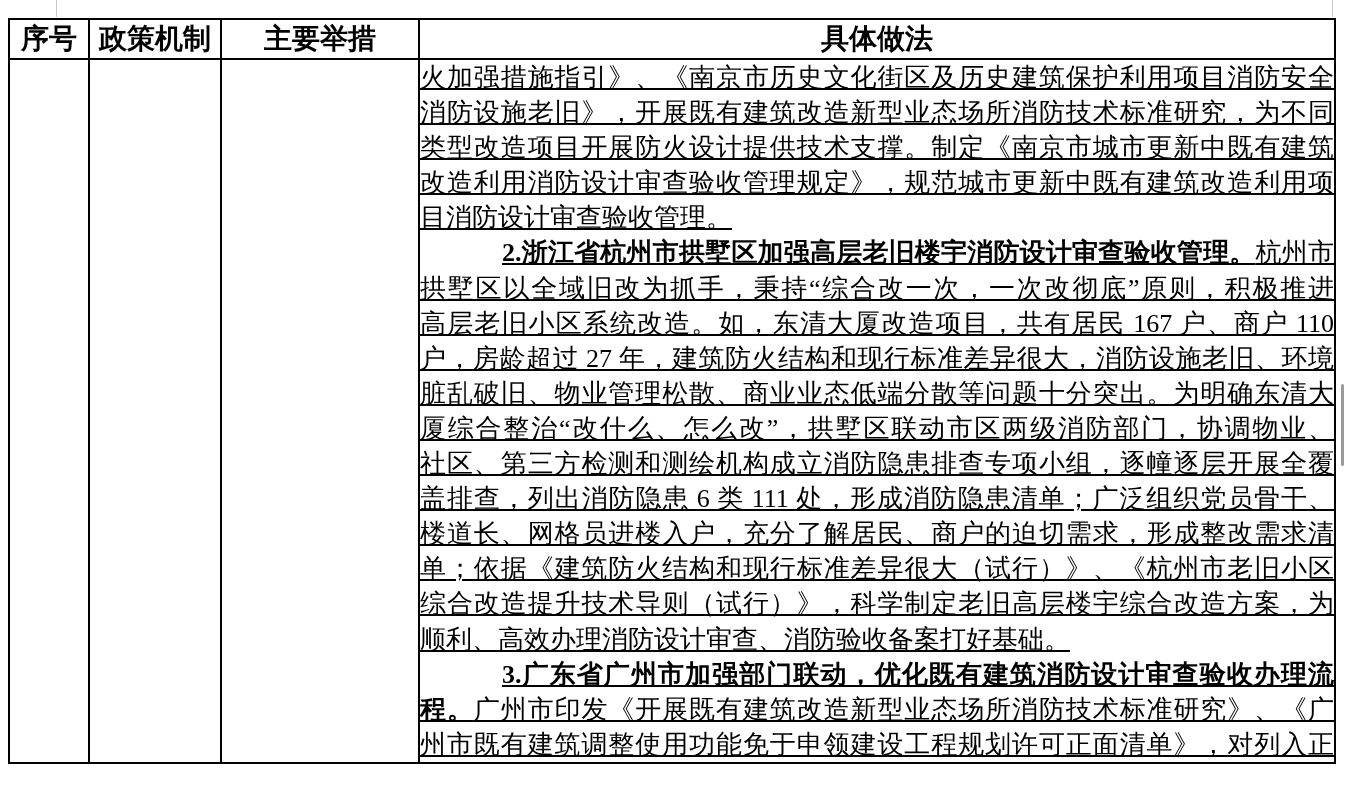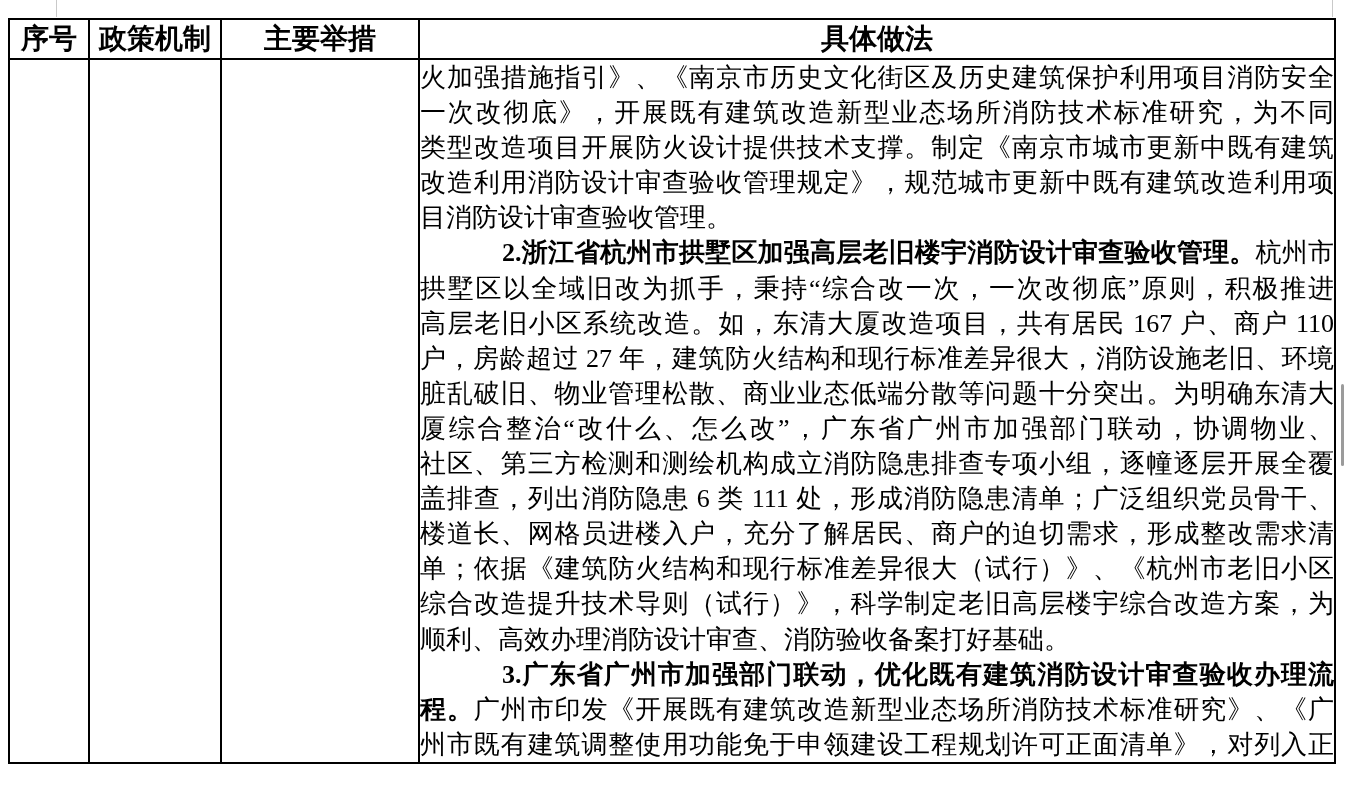--- a/index.html
+++ b/index.html
@@ -50,20 +50,21 @@
   td.content {
     padding: 3px 9px 0 11px;
     font-size: 26px;
   }
   .tline {
     height: 35.1px;
     line-height: 35.1px;
     text-align: justify;
     text-align-last: justify;
     white-space: normal;
+    text-decoration: underline;
   }
   .tline.plast { text-align-last: left; }
   .tline.indent { padding-left: 82px; }
   .bold { font-weight: bold; }
 
   .scrollbar-thumb {
     position: absolute;
     left: 1341px; top: 384px;
     width: 3px; height: 82px;
     background: #9b9b9b;
@@ -94,30 +95,30 @@
       </tr>
     </thead>
     <tbody>
       <tr>
         <td></td>
         <td></td>
         <td></td>
         <td class="content">
           <div class="lines">
               <div class="tline"><span>火加强措施指引》、《南京市历史文化街区及历史建筑保护利用项目消防安全</span></div>
-              <div class="tline"><span>一次改彻底》，开展既有建筑改造新型业态场所消防技术标准研究，为不同</span></div>
+              <div class="tline"><span>消防设施老旧》，开展既有建筑改造新型业态场所消防技术标准研究，为不同</span></div>
               <div class="tline"><span>类型改造项目开展防火设计提供技术支撑。制定《南京市城市更新中既有建筑</span></div>
               <div class="tline"><span>改造利用消防设计审查验收管理规定》，规范城市更新中既有建筑改造利用项</span></div>
               <div class="tline plast"><span>目消防设计审查验收管理。</span></div>
               <div class="tline indent"><span class="bold">2.浙江省杭州市拱墅区加强高层老旧楼宇消防设计审查验收管理。</span><span>杭州市</span></div>
               <div class="tline"><span>拱墅区以全域旧改为抓手，秉持“综合改一次，一次改彻底”原则，积极推进</span></div>
               <div class="tline"><span>高层老旧小区系统改造。如，东清大厦改造项目，共有居民 167 户、商户 110</span></div>
               <div class="tline"><span>户，房龄超过 27 年，建筑防火结构和现行标准差异很大，消防设施老旧、环境</span></div>
               <div class="tline"><span>脏乱破旧、物业管理松散、商业业态低端分散等问题十分突出。为明确东清大</span></div>
-              <div class="tline"><span>厦综合整治“改什么、怎么改”，广东省广州市加强部门联动，协调物业、</span></div>
+              <div class="tline"><span>厦综合整治“改什么、怎么改”，拱墅区联动市区两级消防部门，协调物业、</span></div>
               <div class="tline"><span>社区、第三方检测和测绘机构成立消防隐患排查专项小组，逐幢逐层开展全覆</span></div>
               <div class="tline"><span>盖排查，列出消防隐患 6 类 111 处，形成消防隐患清单；广泛组织党员骨干、</span></div>
               <div class="tline"><span>楼道长、网格员进楼入户，充分了解居民、商户的迫切需求，形成整改需求清</span></div>
               <div class="tline"><span>单；依据《建筑防火结构和现行标准差异很大（试行）》、《杭州市老旧小区</span></div>
               <div class="tline"><span>综合改造提升技术导则（试行）》，科学制定老旧高层楼宇综合改造方案，为</span></div>
               <div class="tline plast"><span>顺利、高效办理消防设计审查、消防验收备案打好基础。</span></div>
               <div class="tline indent"><span class="bold">3.广东省广州市加强部门联动，优化既有建筑消防设计审查验收办理流</span></div>
               <div class="tline"><span class="bold">程。</span><span>广州市印发《开展既有建筑改造新型业态场所消防技术标准研究》、《广</span></div>
               <div class="tline"><span>州市既有建筑调整使用功能免于申领建设工程规划许可正面清单》，对列入正</span></div>
             </div>

